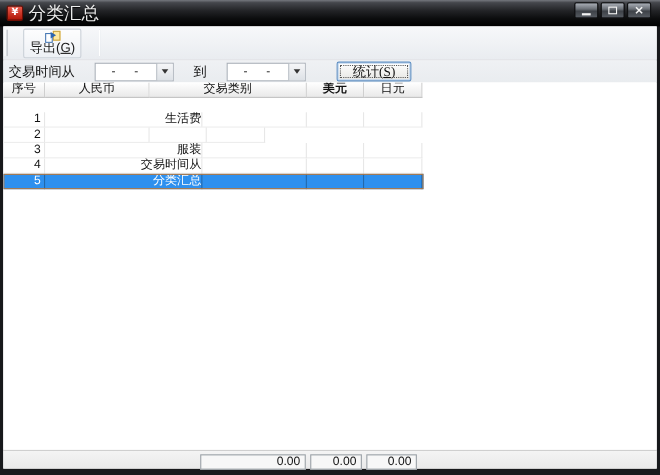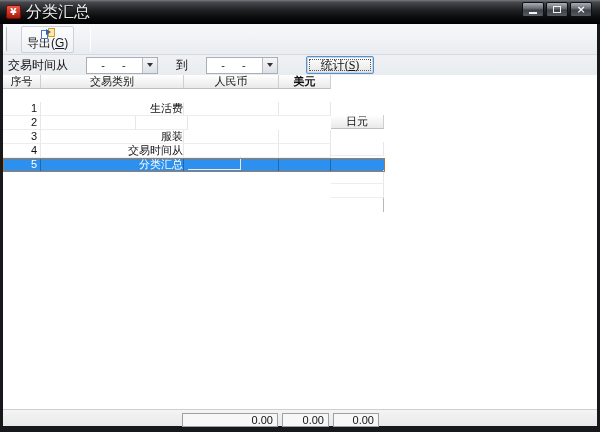--- a/index.html
+++ b/index.html
@@ -88,21 +88,21 @@
   .slabel { position:relative; font-size:12px; color:#111; }
 
   
   .grid { flex:1 1 auto; background:#fff; overflow:hidden; }
   .ghead { display:flex; width:382px; height:27px; }
   .hcell {
     height:14px; background:linear-gradient(#ffffff,#e9e9e9);
     border-right:1px solid #cfcfcf; border-bottom:1px solid #bfbfbf;
     font-size:11px; line-height:13px; text-align:center; color:#111; overflow:hidden; white-space:nowrap;
   }
-  .c0 { width:38px; } .c1 { width:143px; } .c2 { width:95px; } .c3 { width:52px;font-weight:bold; } .c4 { width:53px;margin-top:40px; }
+  .c0 { width:38px; } .c1 { width:143px; } .c2 { width:95px; } .c3 { width:52px;font-weight:bold; } .c4 { width:53px; }
   .grow { display:flex; width:382px; height:14px; }
   .cell {
     height:14px; border-right:1px solid #e7e7e7; border-bottom:1px solid #ededed;
     font-size:11px; line-height:13px; color:#111; overflow:hidden; white-space:nowrap;
   }
   .cell.no  { text-align:right; padding-right:3px; }
   .cell.cat { text-align:right;  padding-left:2px; }
   .cell.val { text-align:right; padding-right:3px; }
   .grow.selected { background:#2e90ee; outline:1px solid #ad7845; outline-offset:-1px; }
   .grow.selected .cell { color:#fff; border-right:1px solid rgba(0,0,0,.28); border-bottom:none; }
@@ -176,22 +176,22 @@
       </div>
       <button class="stats-btn">
         <span class="focus-rect"></span>
         <span class="slabel"><span>统计(</span><span class="mn">S</span><span>)</span></span>
       </button>
     </div>
 
     <div class="grid">
       <div class="ghead">
         <div class="hcell c0">序号</div>
+        <div class="hcell c2">人民币</div>
         <div class="hcell c1">交易类别</div>
-        <div class="hcell c2">人民币</div>
         <div class="hcell c3">美元</div>
         <div class="hcell c4">日元</div>
       </div>
 
       <div class="grow">
         <div class="cell c0 no">1</div>
         <div class="cell c1 cat">生活费</div>
         <div class="cell c2 val"></div>
         <div class="cell c3 val"></div>
         <div class="cell c4 val"></div>

